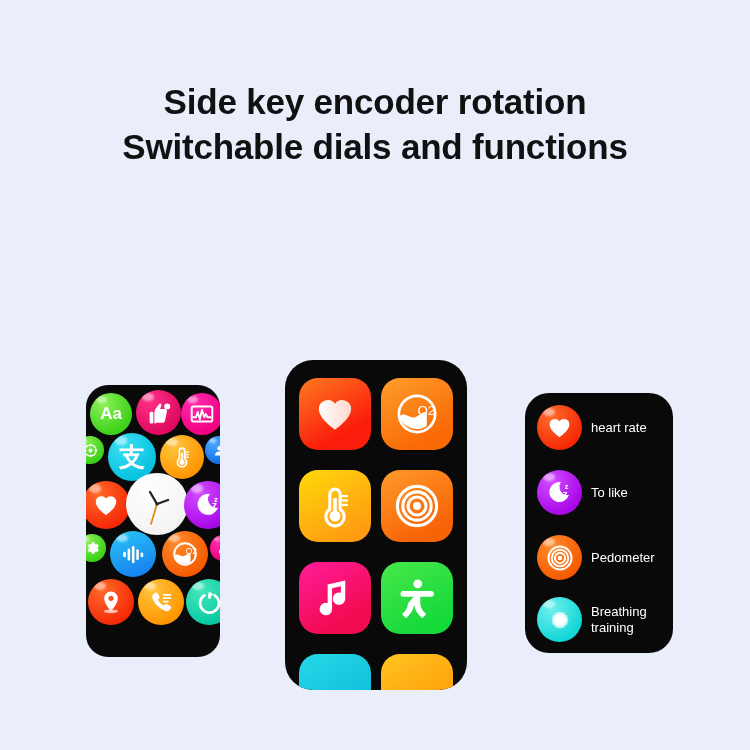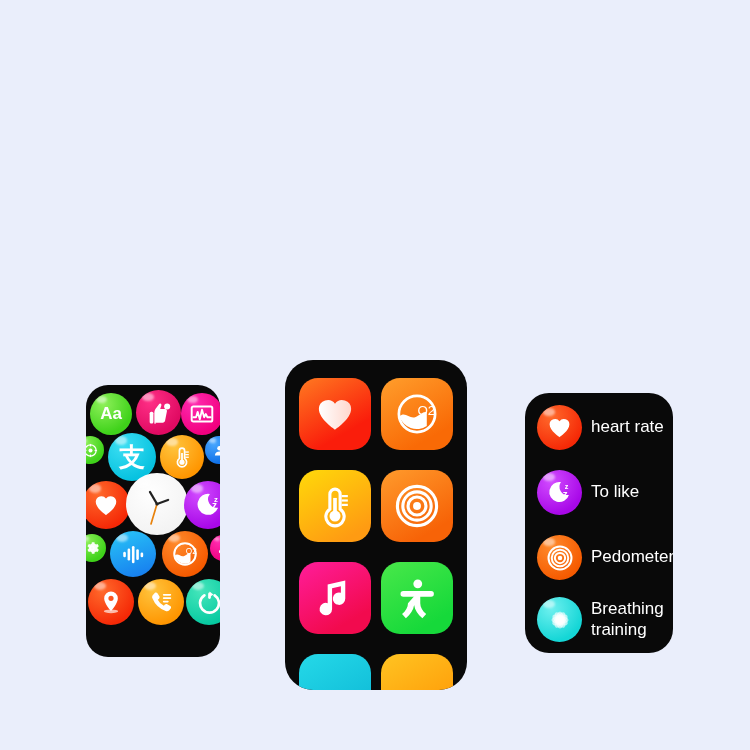--- a/index.html
+++ b/index.html
@@ -63,27 +63,31 @@
   .t-o2{background:linear-gradient(150deg,#ff9e2c,#f96a06 78%);}
   .t-temp{background:linear-gradient(150deg,#ffd90a,#ff9b12 85%);}
   .t-target{background:linear-gradient(150deg,#ff9b2c,#f76307 80%);}
   .t-music{background:linear-gradient(150deg,#ff1d9a,#f20a4e 78%);}
   .t-run{background:linear-gradient(150deg,#49e84a,#16d93a 80%);}
   .t-cyanb{background:linear-gradient(150deg,#25d9e8,#10bcd8 80%);}
   .t-amber{background:linear-gradient(150deg,#ffc422,#ff9c08 80%);}
 
   
   .row{position:absolute;display:flex;align-items:center;}
-  .row .txt{margin-left:9px;color:#fff;font-size:17px;line-height:1.22;}
+  .row .txt{margin-left:9px;color:#fff;font-size:13px;line-height:1.22;}
 </style>
 </head>
 <body>
 
 <div class="stage">
 
+  <div class="headline">
+    <span>Side key encoder rotation</span>
+    <span class="l2">Switchable dials and functions</span>
+  </div>
 
   <div class="watch watch-left">
 
     <div class="ic g-green" style="left:4px;top:8px;width:42px;height:42px;">
       <span class="lbl" style="font-size:17px;">Aa</span>
     </div>
     <div class="ic g-pink" style="left:50px;top:5px;width:45px;height:45px;">
       <svg width="28" height="28" viewBox="0 0 24 24" fill="#fff">
           <path d="M9 21.5c-.6 0-1-.5-1-1.1V12c0-2.2.9-3.6 2.1-5L12 4.4c.4-.5 1-.6 1.5-.3.5.3.7.9.5 1.4l-1 3.1h4.3c1 0 1.7.9 1.5 1.9l-1.6 8.2c-.2.9-1 1.6-2 1.6H9z"></path>
           <circle cx="19" cy="6.4" r="2.6"></circle>

